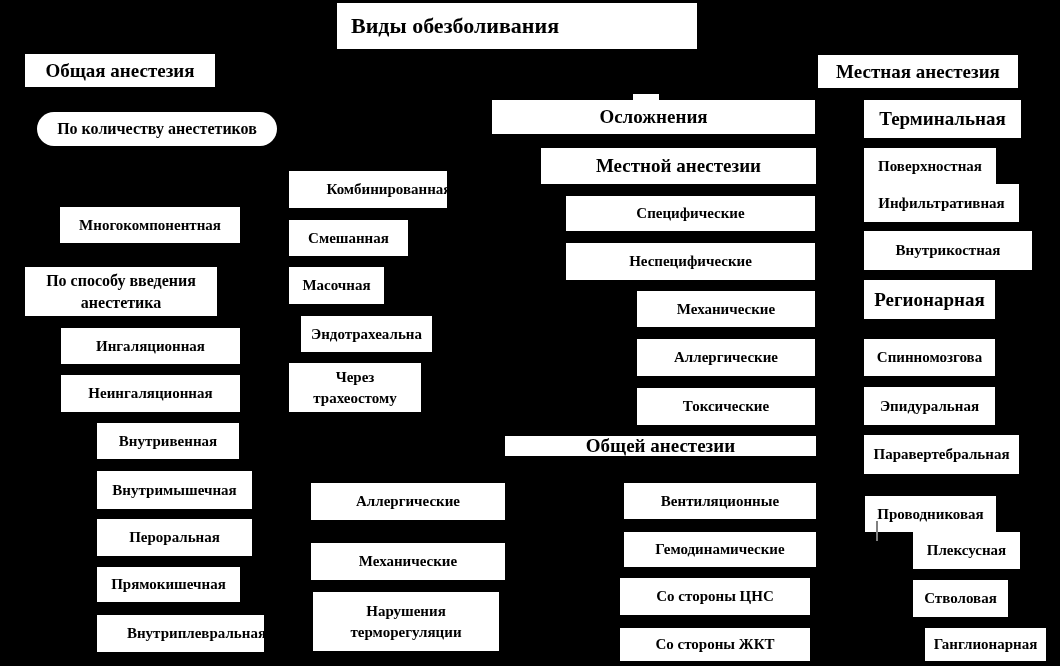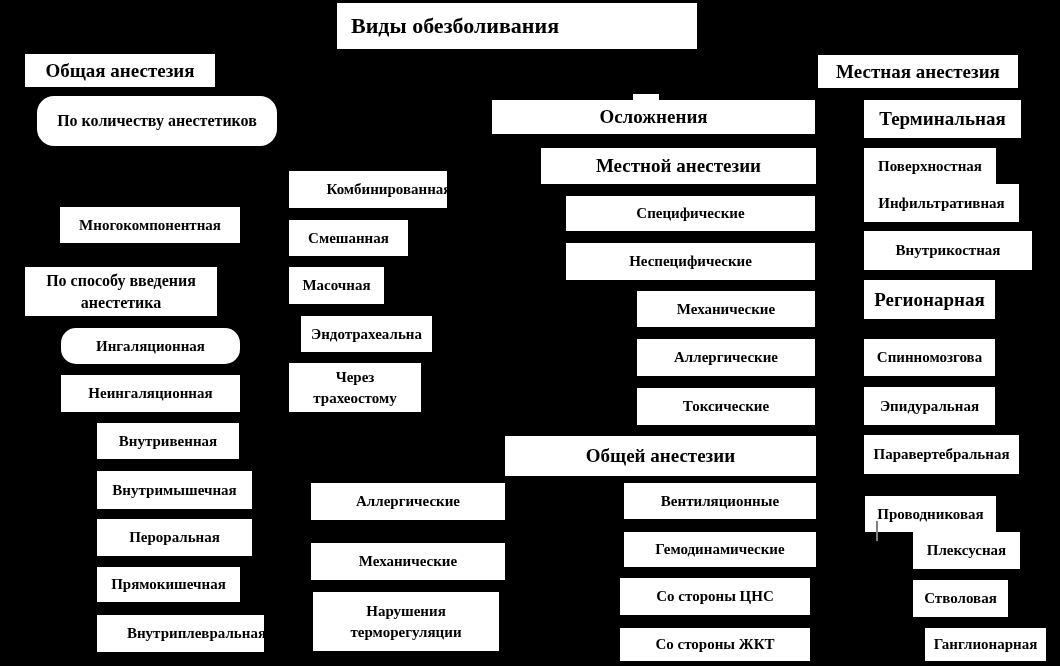--- a/index.html
+++ b/index.html
@@ -34,25 +34,25 @@
   }
   .deco { position: absolute; }
 </style>
 </head>
 <body>
 
 <div class="canvas">
   <div class="node title">Виды обезболивания</div>
 
 <div class="node" style="left: 25px; top: 54px; width: 190px; height: 33px; font-size: 19px; background: rgb(255, 255, 255); color: rgb(0, 0, 0);">Общая анестезия</div>
-    <div class="node" style="left: 37px; top: 96px; width: 240px; height: 50px; font-size: 16px; background: rgb(255, 255, 255); color: rgb(0, 0, 0); border-radius: 17px;">По количеству анестетиков</div>
+    <div class="node" style="left: 37px; top: 112px; width: 240px; height: 34px; font-size: 16px; background: rgb(255, 255, 255); color: rgb(0, 0, 0); border-radius: 17px;">По количеству анестетиков</div>
     <div class="node" style="left: 60px; top: 207px; width: 180px; height: 36px; font-size: 15px; background: rgb(255, 255, 255); color: rgb(0, 0, 0);">Многокомпонентная</div>
     <div class="node" style="left: 25px; top: 267px; width: 192px; height: 49px; font-size: 16px; background: rgb(255, 255, 255); color: rgb(0, 0, 0);">По способу введения
 анестетика</div>
-    <div class="node" style="left: 61px; top: 328px; width: 179px; height: 36px; font-size: 15px; background: rgb(255, 255, 255); color: rgb(0, 0, 0); border-radius: 15px;">Ингаляционная</div>
+    <div class="node" style="left: 61px; top: 328px; width: 179px; height: 36px; font-size: 15px; background: rgb(255, 255, 255); color: rgb(0, 0, 0);">Ингаляционная</div>
     <div class="node" style="left: 61px; top: 375px; width: 179px; height: 37px; font-size: 15px; background: rgb(255, 255, 255); color: rgb(0, 0, 0);">Неингаляционная</div>
     <div class="node" style="left: 97px; top: 423px; width: 142px; height: 36px; font-size: 15px; background: rgb(255, 255, 255); color: rgb(0, 0, 0);">Внутривенная</div>
     <div class="node" style="left: 97px; top: 471px; width: 155px; height: 38px; font-size: 15px; background: rgb(255, 255, 255); color: rgb(0, 0, 0);">Внутримышечная</div>
     <div class="node" style="left: 97px; top: 519px; width: 155px; height: 37px; font-size: 15px; background: rgb(255, 255, 255); color: rgb(0, 0, 0);">Пероральная</div>
     <div class="node" style="left: 97px; top: 567px; width: 143px; height: 35px; font-size: 15px; background: rgb(255, 255, 255); color: rgb(0, 0, 0);">Прямокишечная</div>
     <div class="node" style="left: 97px; top: 615px; width: 167px; height: 37px; font-size: 15px; background: rgb(255, 255, 255); color: rgb(0, 0, 0); padding-left: 32px;">Внутриплевральная</div>
     <div class="node" style="left: 289px; top: 171px; width: 158px; height: 37px; font-size: 15px; background: rgb(255, 255, 255); color: rgb(0, 0, 0); padding-left: 42px;">Комбинированная</div>
     <div class="node" style="left: 289px; top: 220px; width: 119px; height: 36px; font-size: 15px; background: rgb(255, 255, 255); color: rgb(0, 0, 0);">Смешанная</div>
     <div class="node" style="left: 289px; top: 267px; width: 95px; height: 37px; font-size: 15px; background: rgb(255, 255, 255); color: rgb(0, 0, 0);">Масочная</div>
     <div class="node" style="left: 301px; top: 316px; width: 131px; height: 36px; font-size: 15px; background: rgb(255, 255, 255); color: rgb(0, 0, 0);">Эндотрахеальна</div>
@@ -62,21 +62,21 @@
     <div class="node" style="left: 311px; top: 543px; width: 194px; height: 37px; font-size: 15px; background: rgb(255, 255, 255); color: rgb(0, 0, 0);">Механические</div>
     <div class="node" style="left: 313px; top: 592px; width: 186px; height: 59px; font-size: 15px; background: rgb(255, 255, 255); color: rgb(0, 0, 0);">Нарушения
 терморегуляции</div>
     <div class="node" style="left: 492px; top: 100px; width: 323px; height: 34px; font-size: 19px; background: rgb(255, 255, 255); color: rgb(0, 0, 0);">Осложнения</div>
     <div class="node" style="left: 541px; top: 148px; width: 275px; height: 36px; font-size: 19px; background: rgb(255, 255, 255); color: rgb(0, 0, 0);">Местной анестезии</div>
     <div class="node" style="left: 566px; top: 196px; width: 249px; height: 35px; font-size: 15px; background: rgb(255, 255, 255); color: rgb(0, 0, 0);">Специфические</div>
     <div class="node" style="left: 566px; top: 243px; width: 249px; height: 37px; font-size: 15px; background: rgb(255, 255, 255); color: rgb(0, 0, 0);">Неспецифические</div>
     <div class="node" style="left: 637px; top: 291px; width: 178px; height: 36px; font-size: 15px; background: rgb(255, 255, 255); color: rgb(0, 0, 0);">Механические</div>
     <div class="node" style="left: 637px; top: 339px; width: 178px; height: 37px; font-size: 15px; background: rgb(255, 255, 255); color: rgb(0, 0, 0);">Аллергические</div>
     <div class="node" style="left: 637px; top: 388px; width: 178px; height: 37px; font-size: 15px; background: rgb(255, 255, 255); color: rgb(0, 0, 0);">Токсические</div>
-    <div class="node" style="left: 505px; top: 436px; width: 311px; height: 40px; font-size: 19px; background: rgb(255, 255, 255); color: rgb(0, 0, 0);">Общей анестезии</div>
+    <div class="node" style="left: 505px; top: 436px; width: 311px; height: 20px; font-size: 19px; background: rgb(255, 255, 255); color: rgb(0, 0, 0);">Общей анестезии</div>
     <div class="node" style="left: 624px; top: 483px; width: 192px; height: 36px; font-size: 15px; background: rgb(255, 255, 255); color: rgb(0, 0, 0);">Вентиляционные</div>
     <div class="node" style="left: 624px; top: 532px; width: 192px; height: 35px; font-size: 15px; background: rgb(255, 255, 255); color: rgb(0, 0, 0);">Гемодинамические</div>
     <div class="node" style="left: 620px; top: 578px; width: 190px; height: 37px; font-size: 15px; background: rgb(255, 255, 255); color: rgb(0, 0, 0);">Со стороны ЦНС</div>
     <div class="node" style="left: 620px; top: 628px; width: 190px; height: 33px; font-size: 15px; background: rgb(255, 255, 255); color: rgb(0, 0, 0);">Со стороны ЖКТ</div>
     <div class="node" style="left: 818px; top: 55px; width: 200px; height: 33px; font-size: 19px; background: rgb(255, 255, 255); color: rgb(0, 0, 0);">Местная анестезия</div>
     <div class="node" style="left: 864px; top: 100px; width: 157px; height: 38px; font-size: 19px; background: rgb(255, 255, 255); color: rgb(0, 0, 0);">Терминальная</div>
     <div class="node" style="left: 864px; top: 148px; width: 132px; height: 36px; font-size: 15px; background: rgb(255, 255, 255); color: rgb(0, 0, 0);">Поверхностная</div>
     <div class="node" style="left: 864px; top: 184px; width: 155px; height: 38px; font-size: 15px; background: rgb(255, 255, 255); color: rgb(0, 0, 0);">Инфильтративная</div>
     <div class="node" style="left: 864px; top: 231px; width: 168px; height: 39px; font-size: 15px; background: rgb(255, 255, 255); color: rgb(0, 0, 0);">Внутрикостная</div>
     <div class="node" style="left: 864px; top: 280px; width: 131px; height: 39px; font-size: 19px; background: rgb(255, 255, 255); color: rgb(0, 0, 0);">Регионарная</div>

